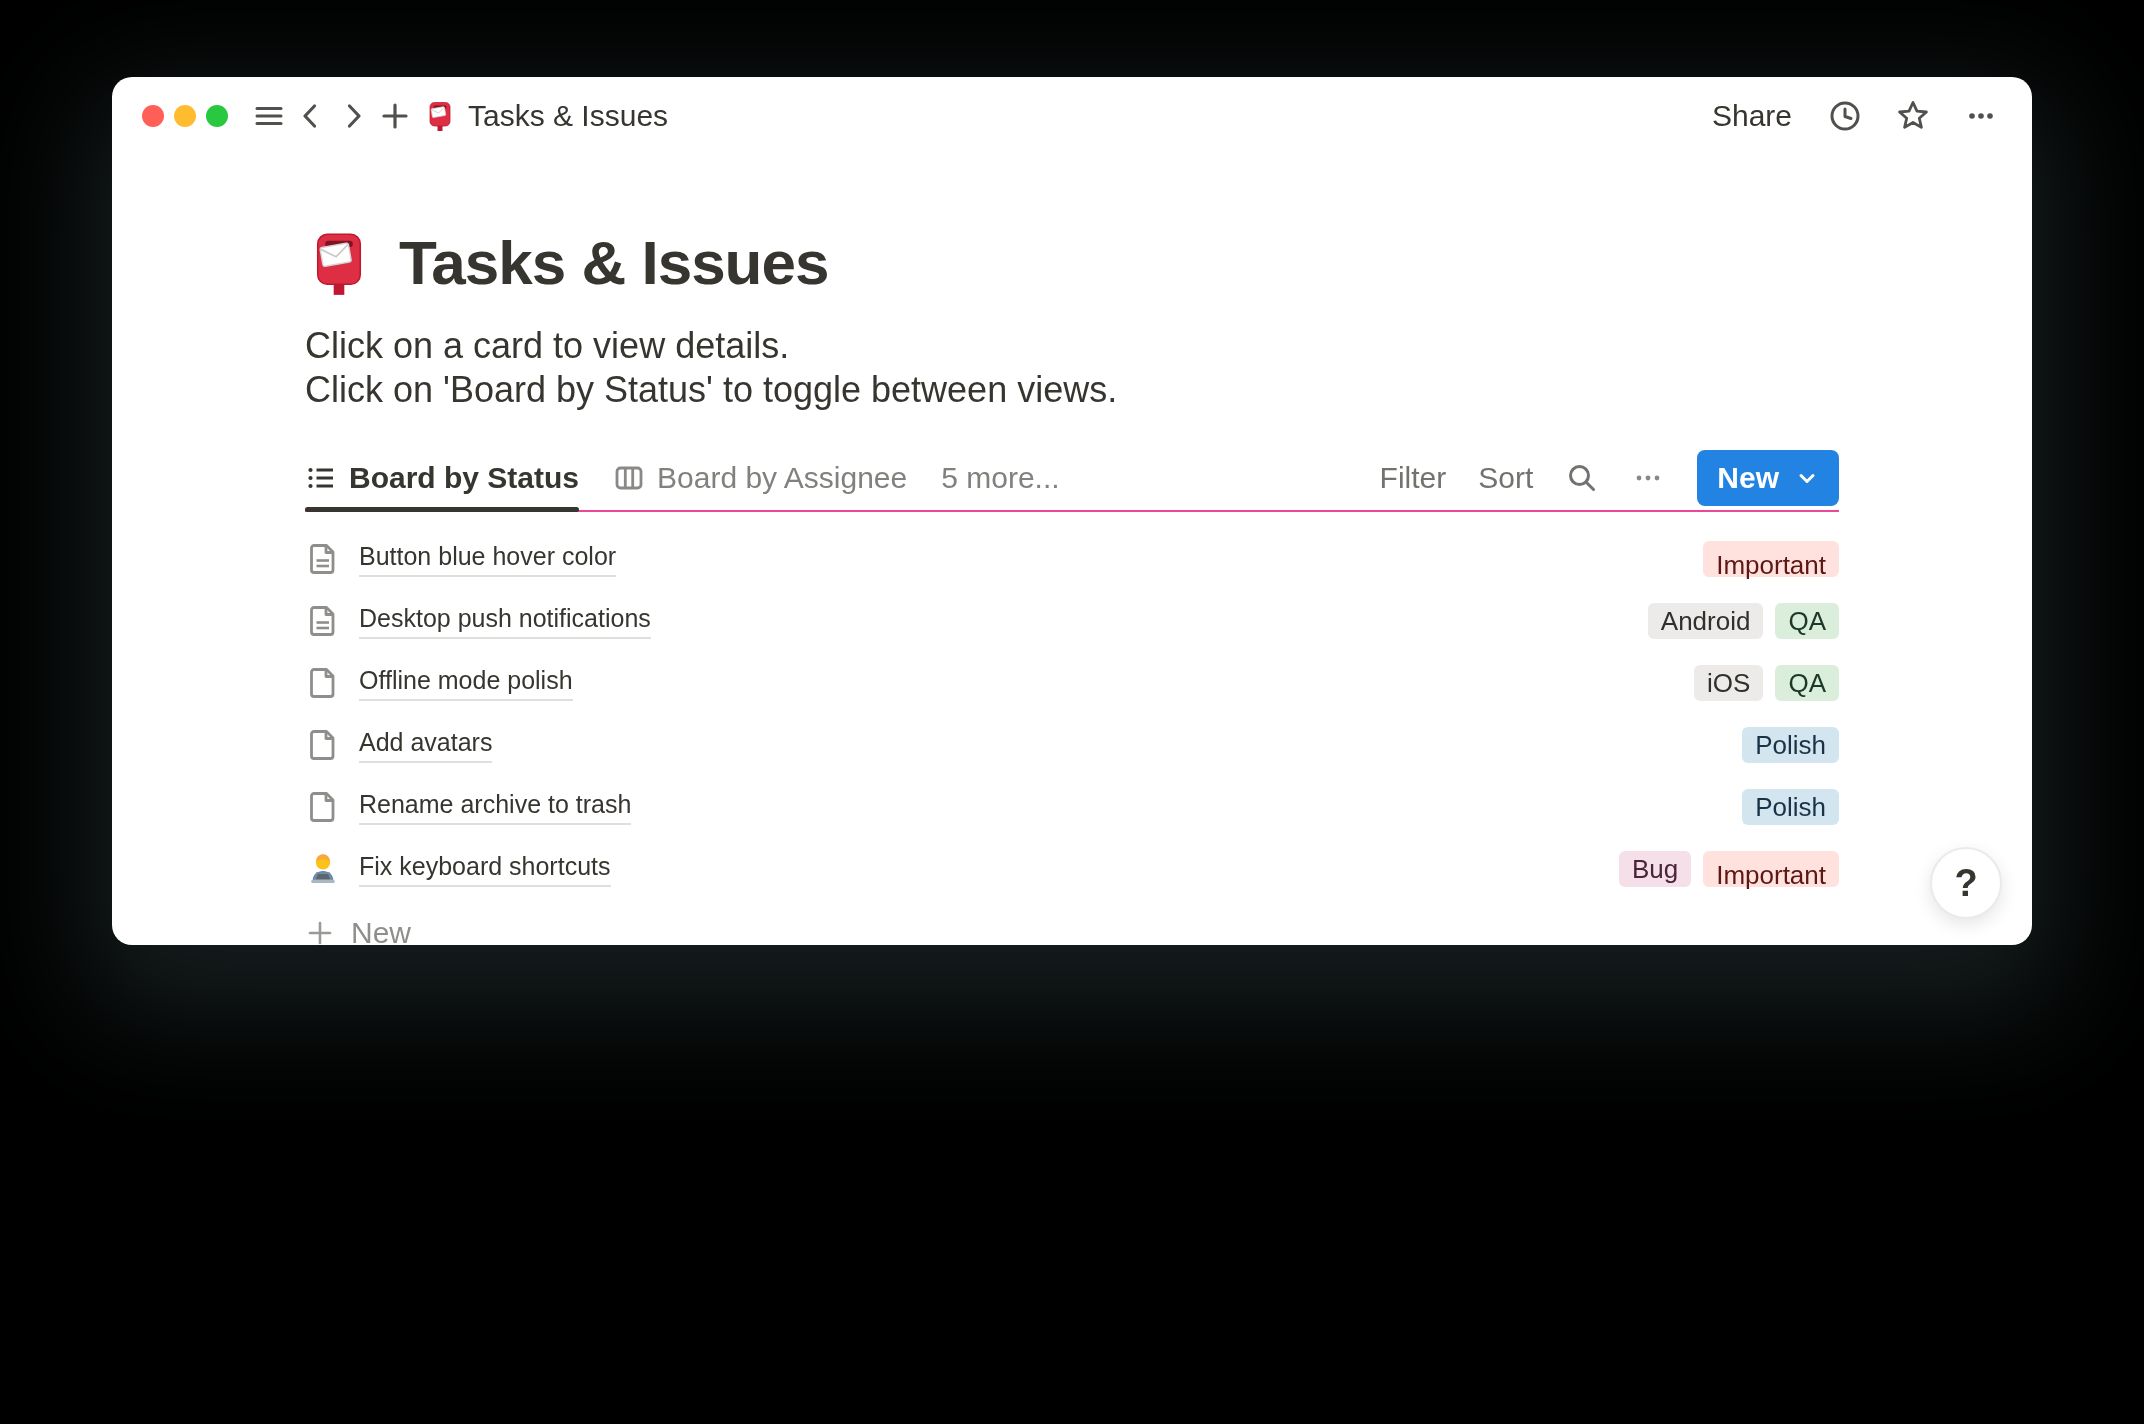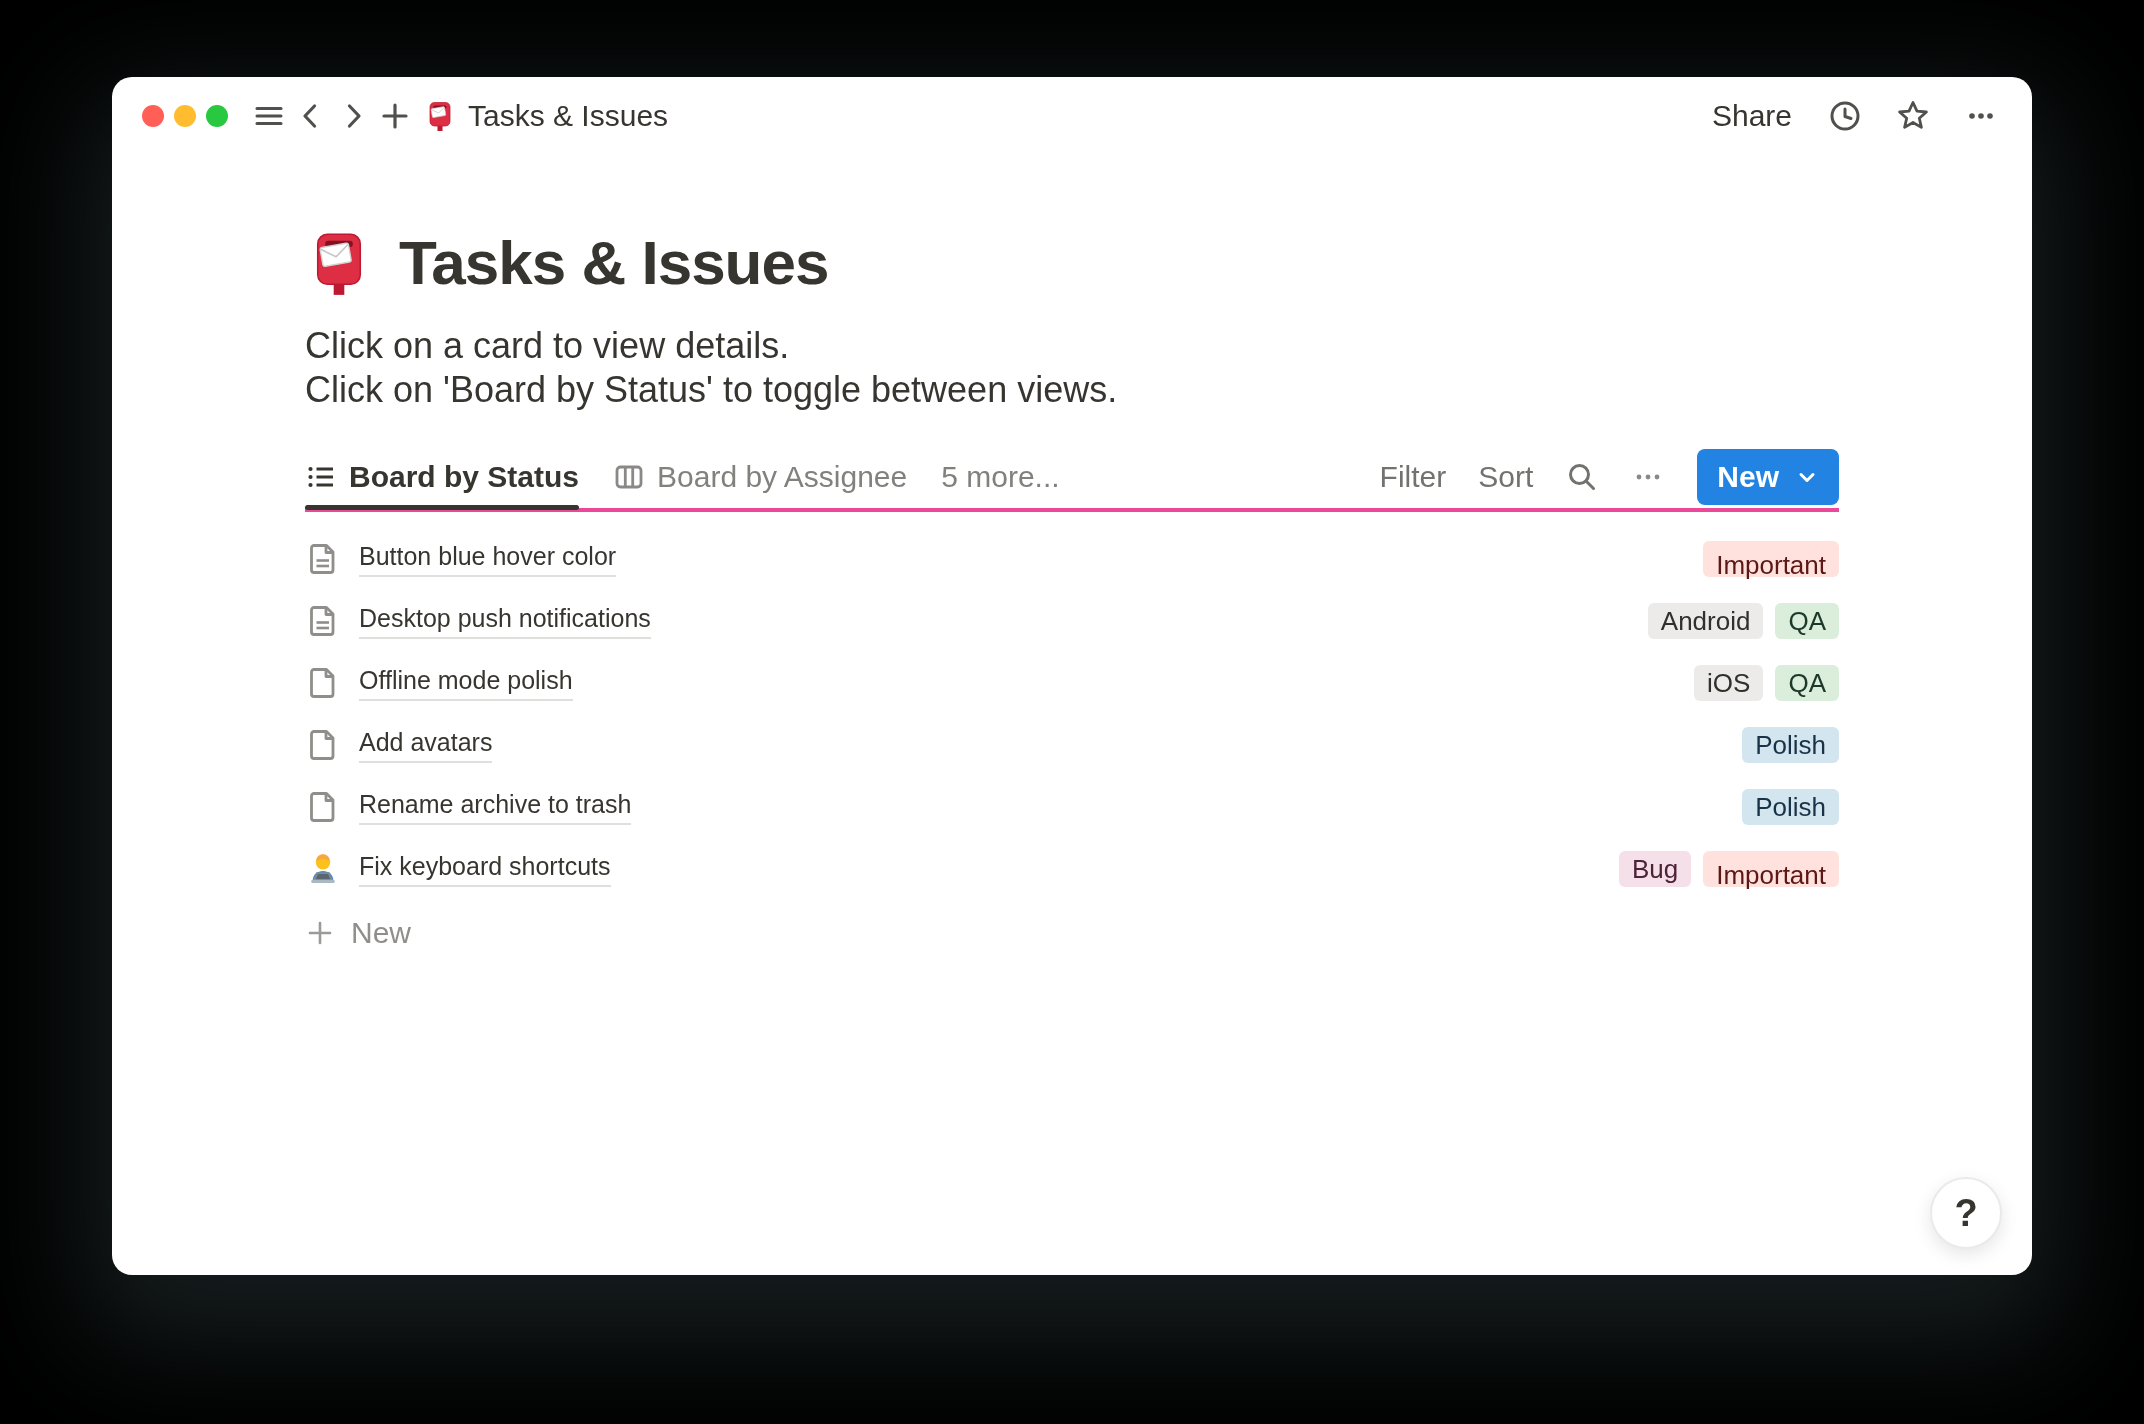--- a/index.html
+++ b/index.html
@@ -1,19 +1,19 @@
 <!DOCTYPE html>
 <html><head>
 <meta charset="utf-8">
 <style>
   * { margin:0; padding:0; box-sizing:border-box; }
   html,body { background:#000; }
   body { font-family:"Liberation Sans","DejaVu Sans",sans-serif; }
   .stage { position:relative; width:2144px; height:1424px; background:#000; overflow:hidden; }
-  .window { position:absolute; left:112px; top:77px; width:1920px; height:1198px;
+  .window { position:absolute; left:112px; top:77px; width:1920px; height:868px;
             background:#fff; border-radius:20px;
             box-shadow:0 40px 120px 30px rgba(40,52,54,0.55); }
 
   
   .toolbar { display:flex; align-items:center; height:78px; padding:0 30px; }
   .traffic { display:flex; gap:10px; margin-right:20px; }
   .dot { width:22px; height:22px; border-radius:50%; }
   .dot-red { background:#FF5F57; } .dot-yellow { background:#FEBC2E; } .dot-green { background:#28C840; }
   .tbtn { width:42px; height:44px; display:flex; align-items:center; justify-content:center; color:#50504D; }
   .tbtn svg { display:block; }
@@ -23,21 +23,21 @@
   .share-label { font-size:30px; color:#37352F; padding:0 6px; }
 
   
   .content { width:1534px; margin:0 auto; }
   .page-header { margin-top:72px; display:flex; align-items:center; gap:26px; }
   .page-title { font-size:62px; font-weight:700; color:#37352F; letter-spacing:-1px; }
   .desc { margin-top:26px; font-size:36px; line-height:44px; color:#37352F; }
 
   
   .tabbar { margin-top:34px; display:flex; align-items:center; height:66px;
-            border-bottom:4px solid #ec4899; }
+            border-bottom:2px solid #ec4899; }
   .tabs { display:flex; align-items:center; height:100%; }
   .tab { display:flex; align-items:center; gap:12px; font-size:30px; height:100%;
          margin-right:34px; position:relative; color:#82817D; cursor:default; }
   .tab.active { color:#37352F; font-weight:600; }
   .tab.active::after { content:''; position:absolute; left:0; right:0; bottom:-2px;
                        height:5px; background:#37352F; border-radius:3px; }
   .controls { margin-left:auto; display:flex; align-items:center; gap:32px; }
   .ctl-label { font-size:30px; color:#73726E; }
   .ctl-icon { color:#73726E; display:flex; }
   .newbtn { display:flex; align-items:center; background:#2383E2; color:#fff; height:56px;

